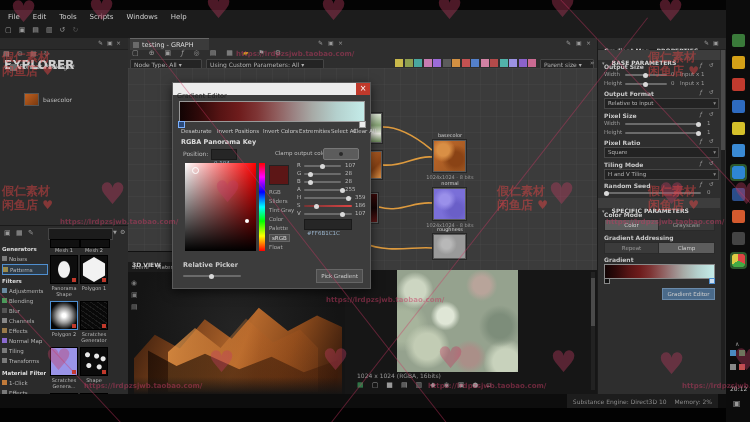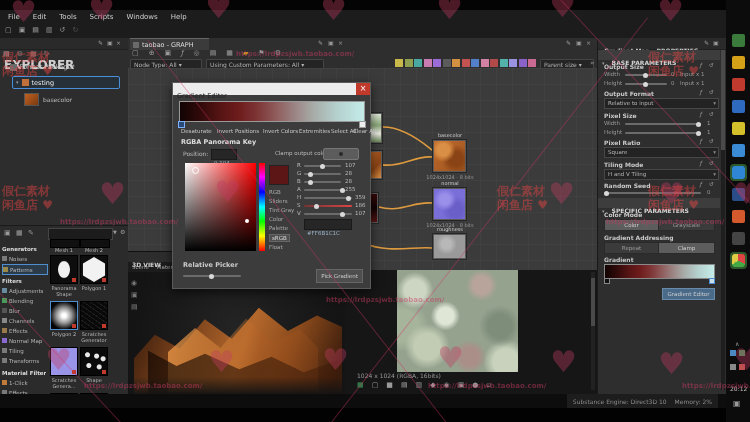--- a/index.html
+++ b/index.html
@@ -71,25 +71,20 @@
       <span class="ic">▤</span>
       <span class="ic" style="color:#777;">⚙</span>
       <span class="ic" style="color:#777;">▦</span>
       <span class="ic" style="color:#777;">↻</span>
     </div>
     <div class="abs r" style="left:4px;top:25px;gap:3px;">
       <span class="ic" style="font-size:5px;">▾</span>
       <span style="width:7px;height:7px;background:#6a6a6a;display:inline-block;"></span>
       <span style="font-size:6.5px;color:#cccccc;">Format Package*</span>
     </div>
-    <div class="abs r" style="left:12px;top:38px;width:108px;height:13px;border:1px solid #4a90d9;border-radius:2px;background:#263038;gap:3px;padding-left:3px;box-sizing:border-box;">
-      <span class="ic" style="font-size:5px;">▾</span>
-      <span style="width:7px;height:7px;background:#c0703a;display:inline-block;"></span>
-      <span style="font-size:6.5px;color:#eeeeee;">testing</span>
-    </div>
     <div class="abs r" style="left:24px;top:55px;gap:4px;">
       <span style="width:13px;height:11px;background:linear-gradient(135deg,#c06020,#7a3a10);border:1px solid #555;display:inline-block;"></span>
       <span style="font-size:6px;color:#bbbbbb;">basecolor</span>
     </div>
   </div>
 
   <div class="abs" style="left:0;top:225px;width:128px;height:187px;background:#2b2b2b;border-right:1px solid #1a1a1a;border-top:1px solid #1a1a1a;">
     <span class="abs ic" style="left:4px;top:4px;">▣</span>
     <span class="abs ic" style="left:16px;top:4px;">▦</span>
     <span class="abs ic" style="left:28px;top:4px;">✎</span>
@@ -198,21 +193,21 @@
     <div class="libcap" style="left:50px;top:151px;">Scratches Genera...</div>
     <div class="libcap" style="left:80px;top:151px;">Shape</div>
 
     <div class="lthumb" style="left:50px;top:167px;height:19px;background:#141414;"></div>
     <div class="lthumb" style="left:80px;top:167px;height:19px;background:#181818;"></div>
   </div>
 
   <div class="abs" style="left:128px;top:38px;width:469px;height:30px;background:#2e2e2e;border-bottom:1px solid #1f1f1f;">
     <div class="abs r" style="left:2px;top:0;width:76px;height:11px;background:#3b3b3b;border-top:1px solid #666;gap:3px;padding-left:3px;">
       <span style="width:6px;height:6px;background:#6a6a6a;display:inline-block;"></span>
-      <span style="font-size:6.5px;color:#dddddd;">taobao - GRAPH</span>
+      <span style="font-size:6.5px;color:#dddddd;">testing - GRAPH</span>
     </div>
     <span class="abs ic" style="left:190px;top:2px;font-size:6px;">✎</span>
     <span class="abs ic" style="left:200px;top:2px;font-size:6px;">▣</span>
     <span class="abs ic" style="left:210px;top:2px;font-size:6px;">×</span>
     <span class="abs ic" style="left:438px;top:2px;font-size:6px;">✎</span>
     <span class="abs ic" style="left:448px;top:2px;font-size:6px;">▣</span>
     <span class="abs ic" style="left:458px;top:2px;font-size:6px;">×</span>
 
     <div class="abs r" style="left:4px;top:11px;gap:10px;height:9px;">
       <span class="ic">▢</span>

